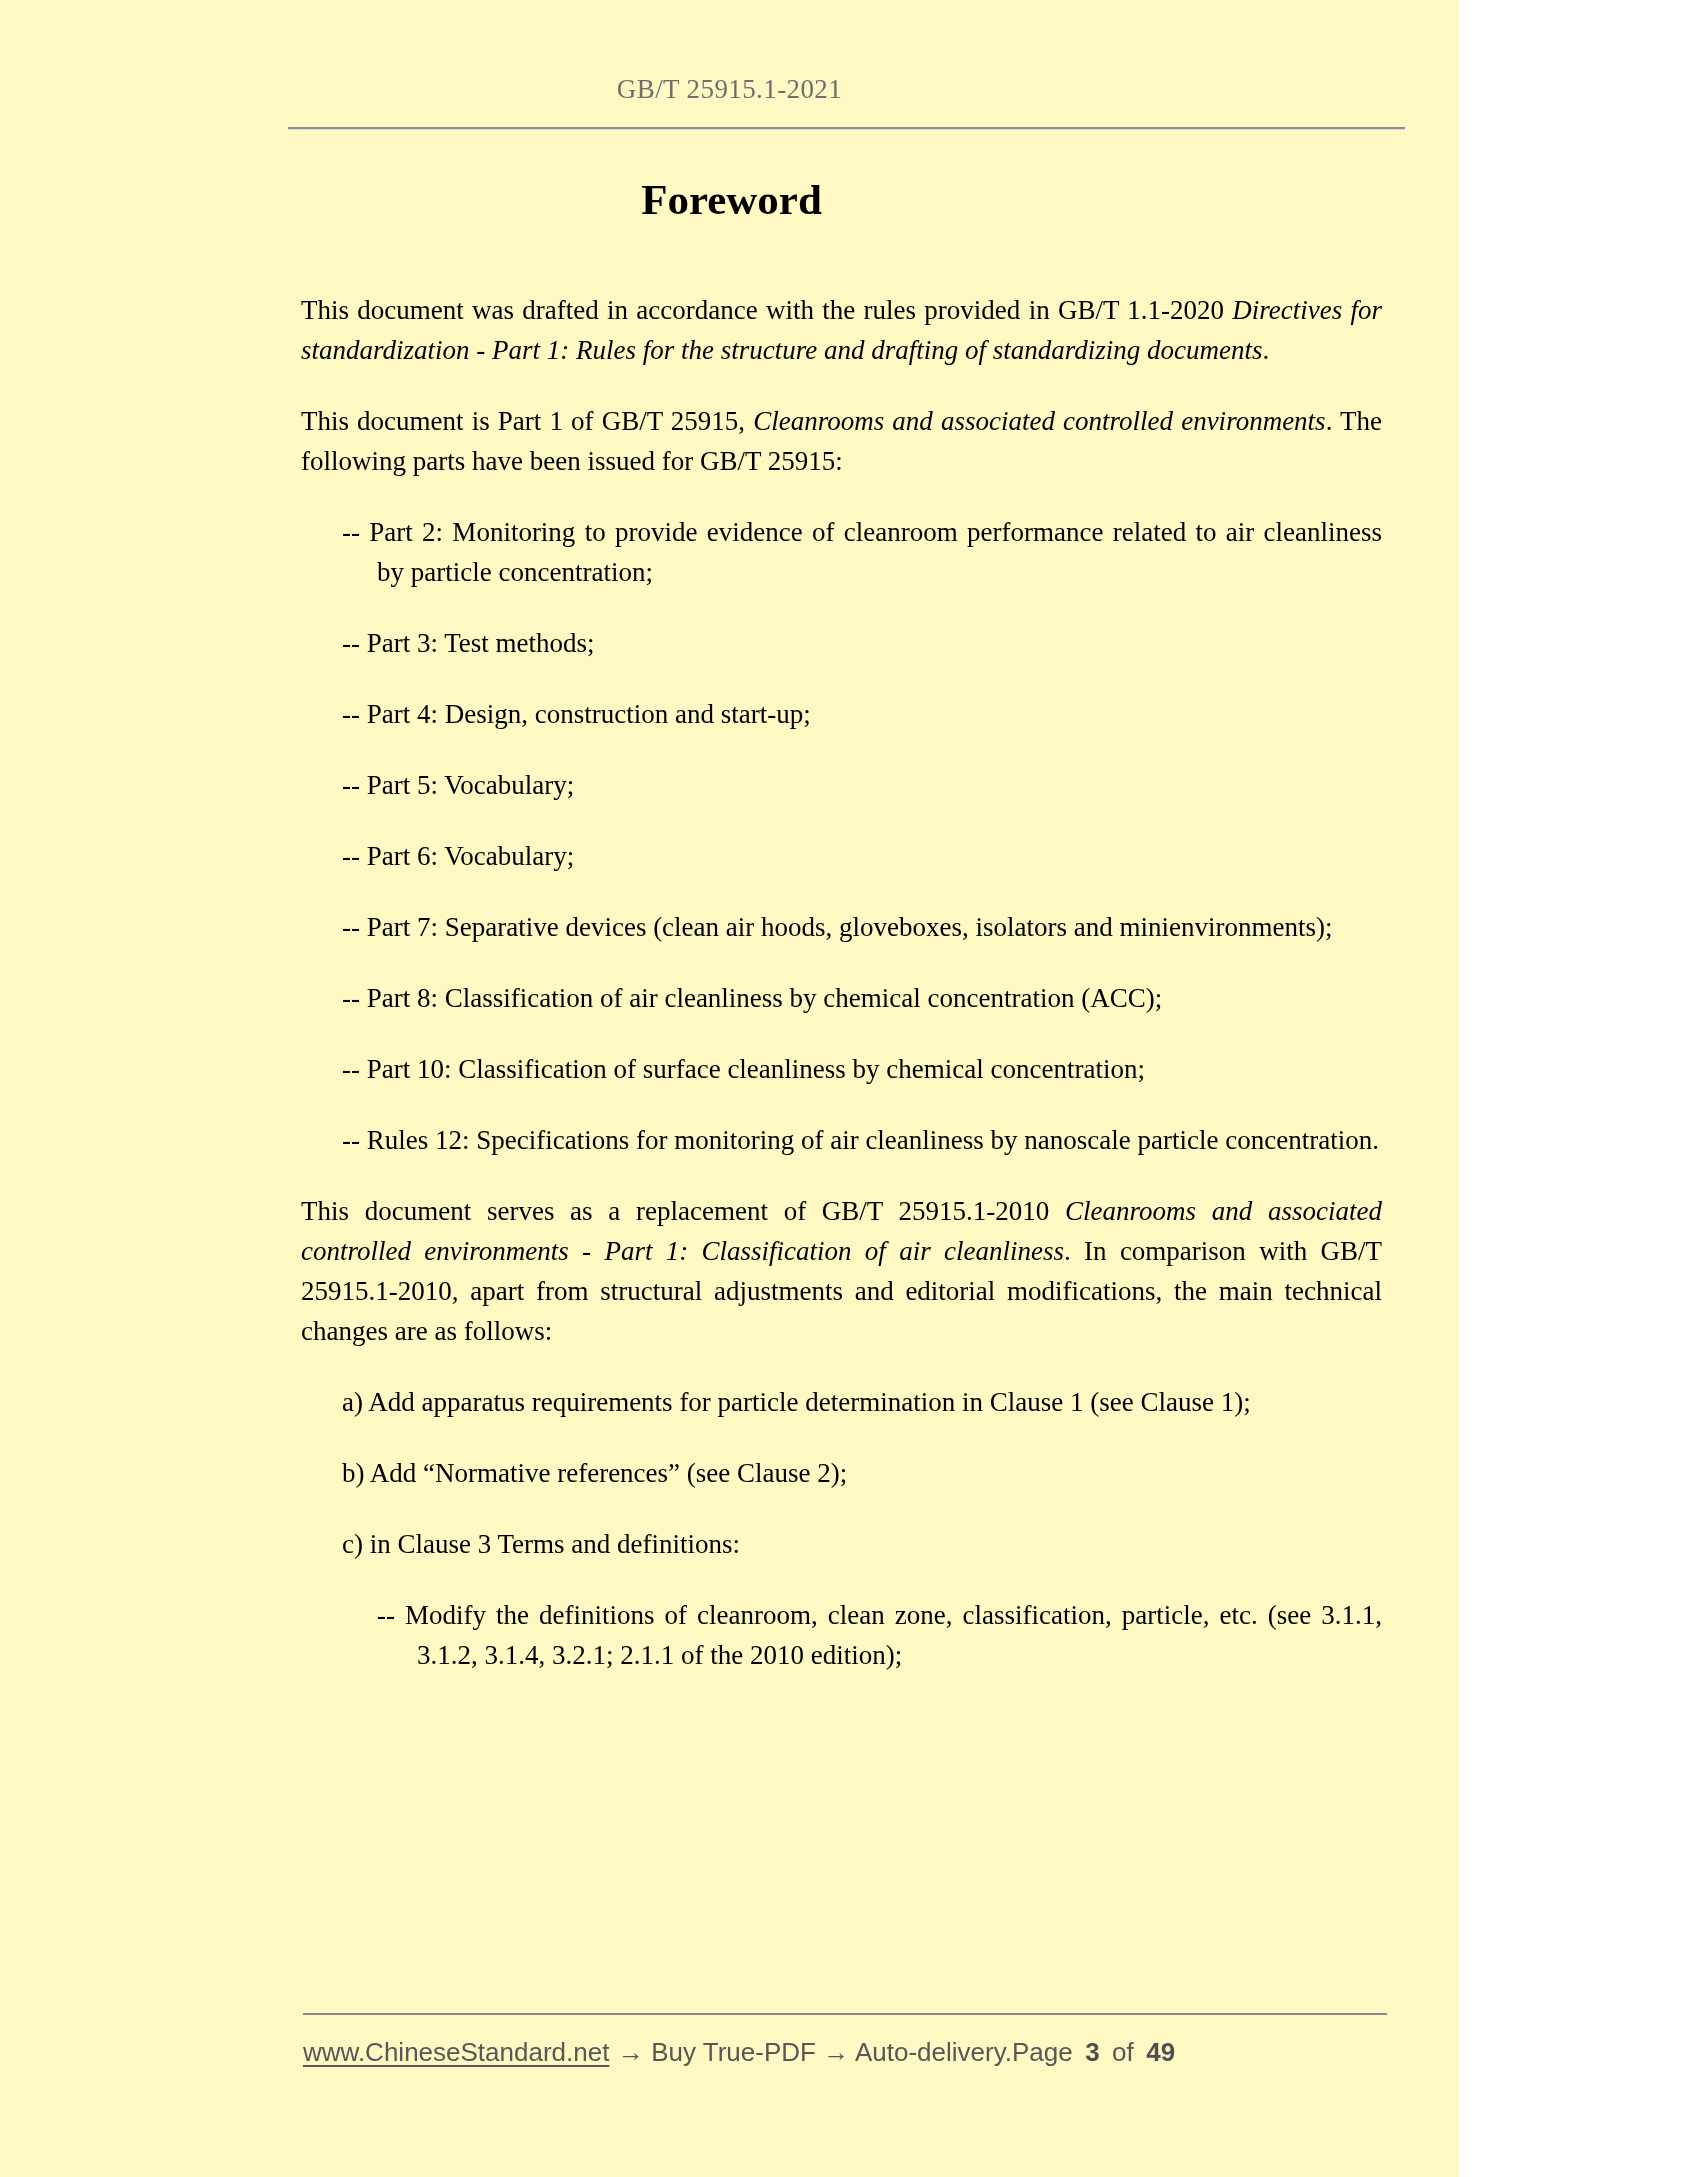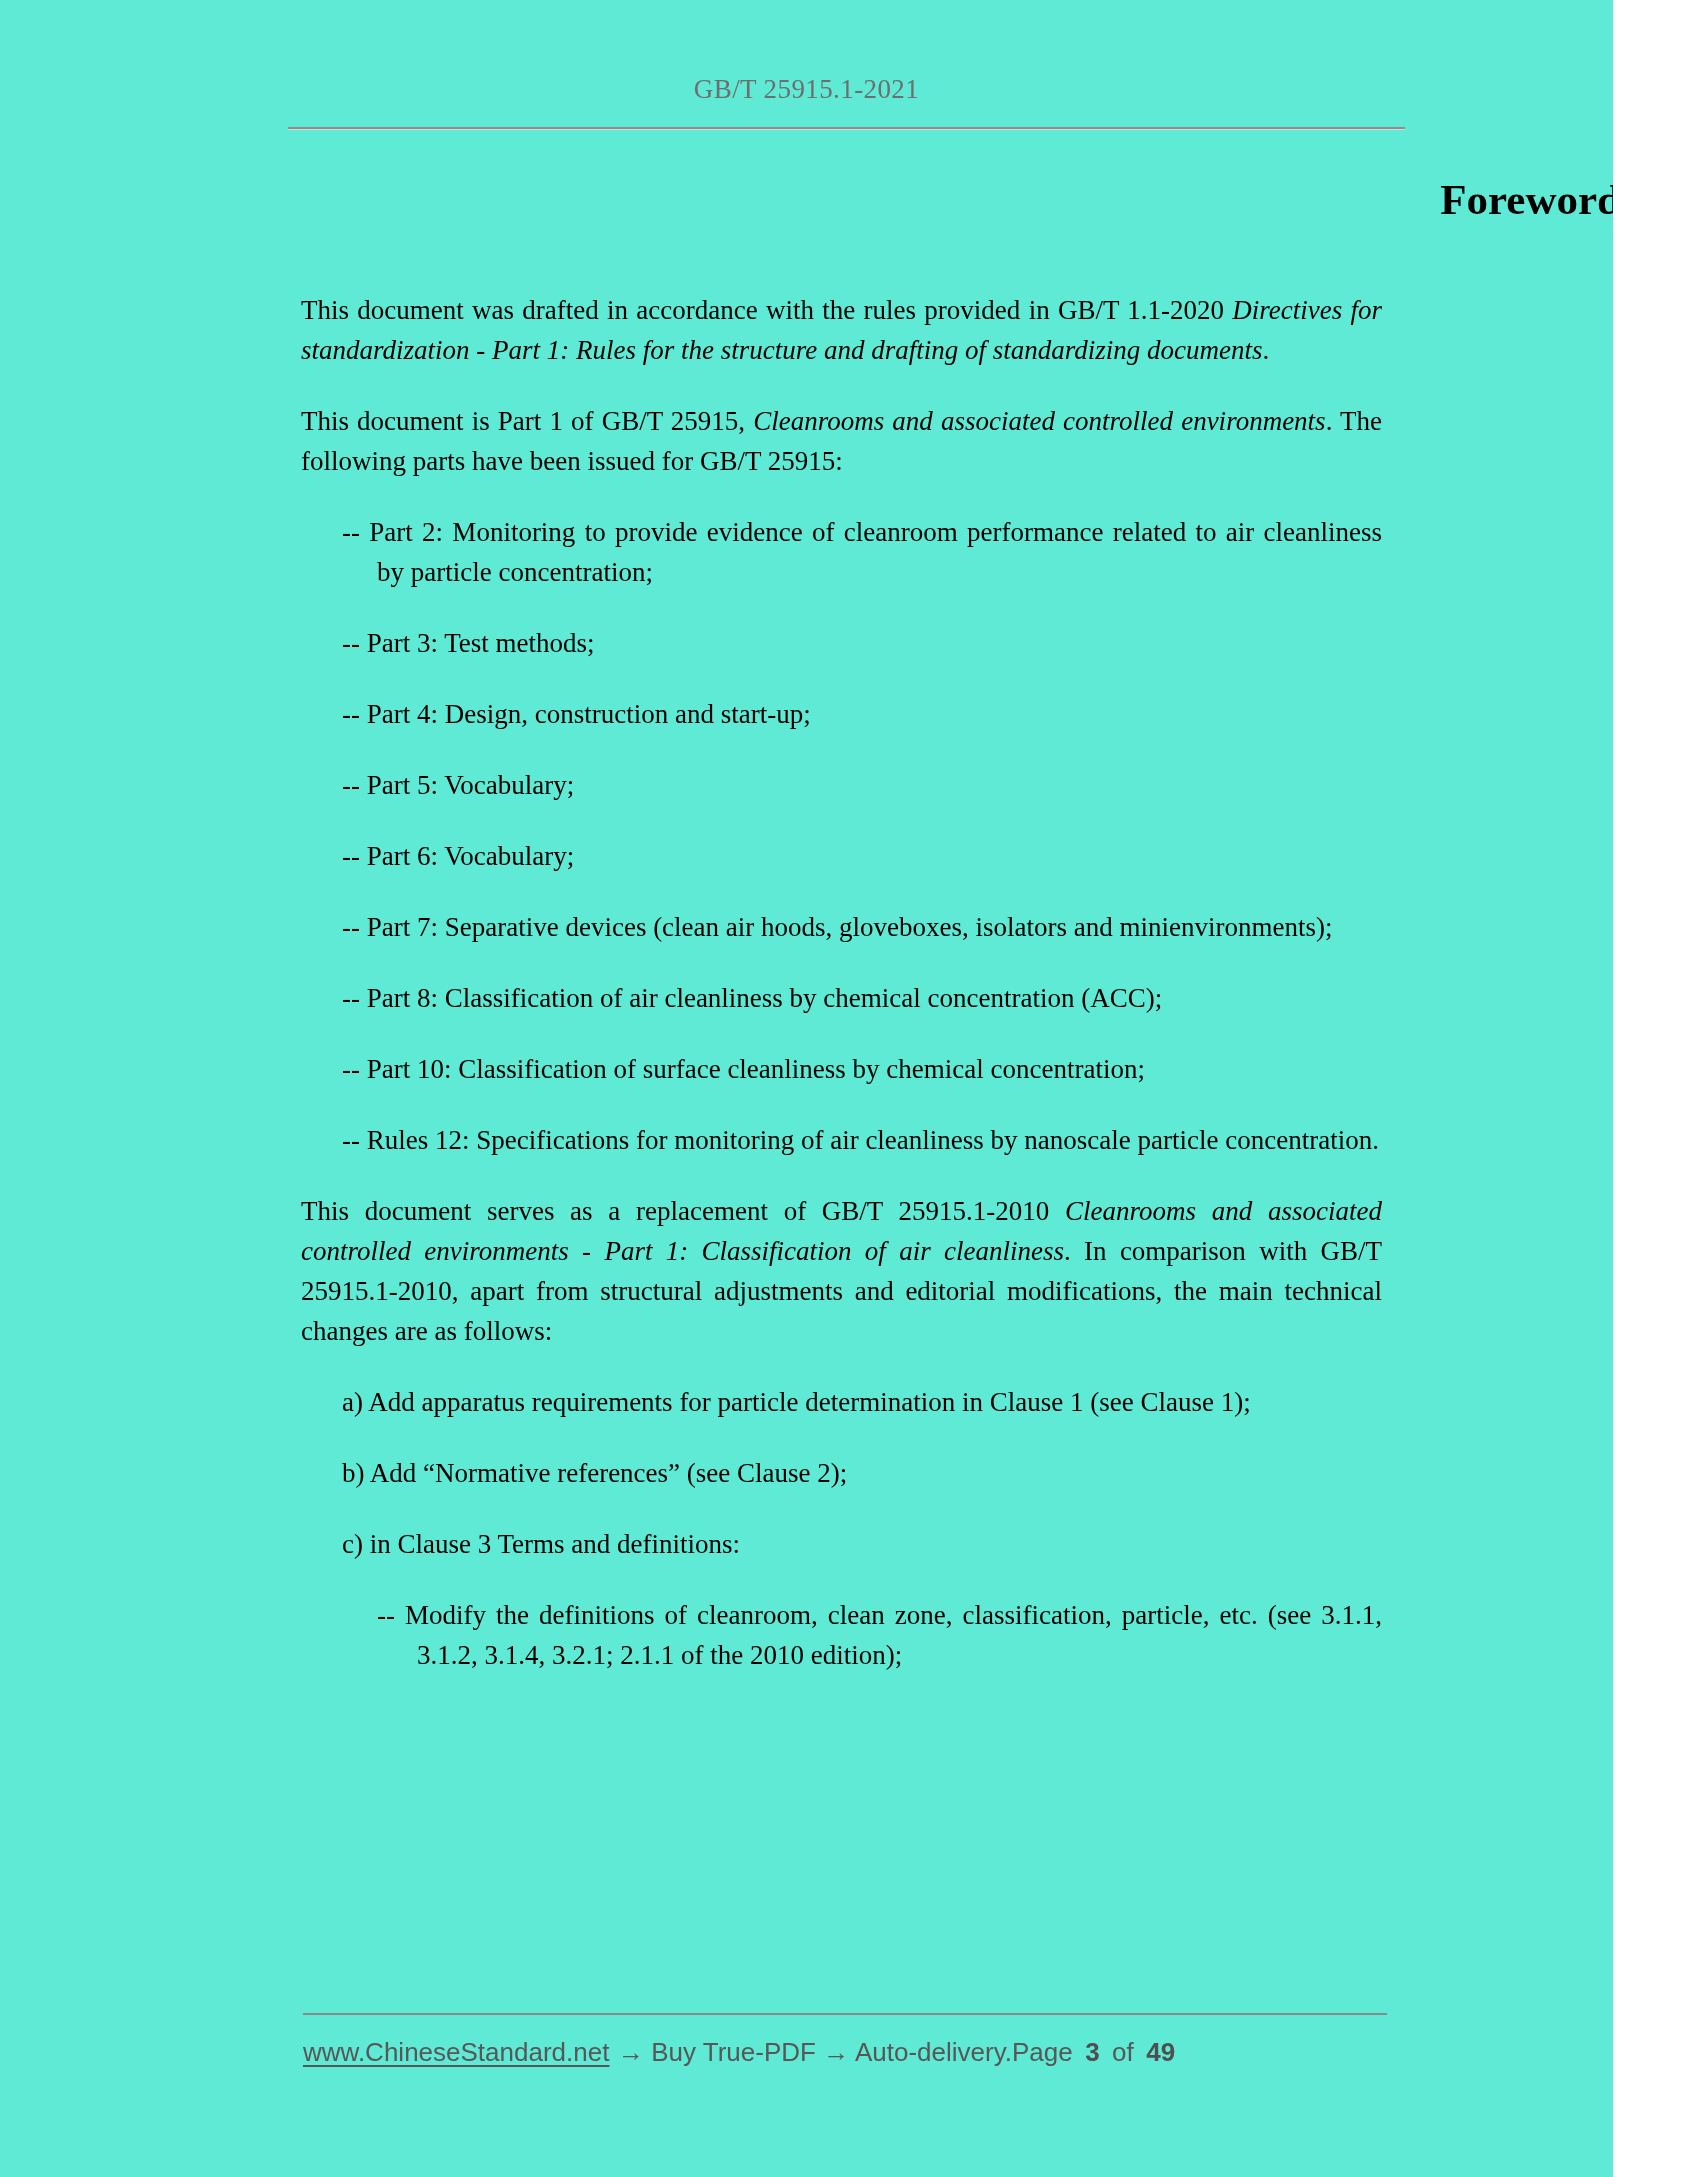--- a/index.html
+++ b/index.html
@@ -1,21 +1,21 @@
 <!DOCTYPE html>
 <html style="font-size:14px"><head>
 <meta charset="utf-8">
 <style>
   html, body { margin: 0; padding: 0; background: #ffffff; }
 
   .page {
     position: relative;
-    width: 1613px;
+    width: 1459px;
     height: 2177px;
-    background: #5eead4;
+    background: #fef9c3;
     font-family: "Liberation Serif", "DejaVu Serif", serif;
     color: #000000;
     overflow: hidden;
   }
 
   .running-head {
     position: absolute;
     top: 74px;
     left: 0;
     width: 100%;
@@ -31,24 +31,24 @@
     left: 288px;
     width: 1117px;
     height: 1.7px;
     background: #8e8e8e;
     border-bottom: 0.9px solid #d8d8d8;
   }
 
   .doc-title {
     position: absolute;
     top: 175px;
-    left: 8px;
+    left: 2px;
     width: 100%;
     margin: 0;
-    text-align: right;
+    text-align: center;
     font-size: 43px;
     font-weight: bold;
     color: #000000;
   }
 
   .body-col {
     position: absolute;
     top: 274px;
     left: 301px;
     width: 1081px;

